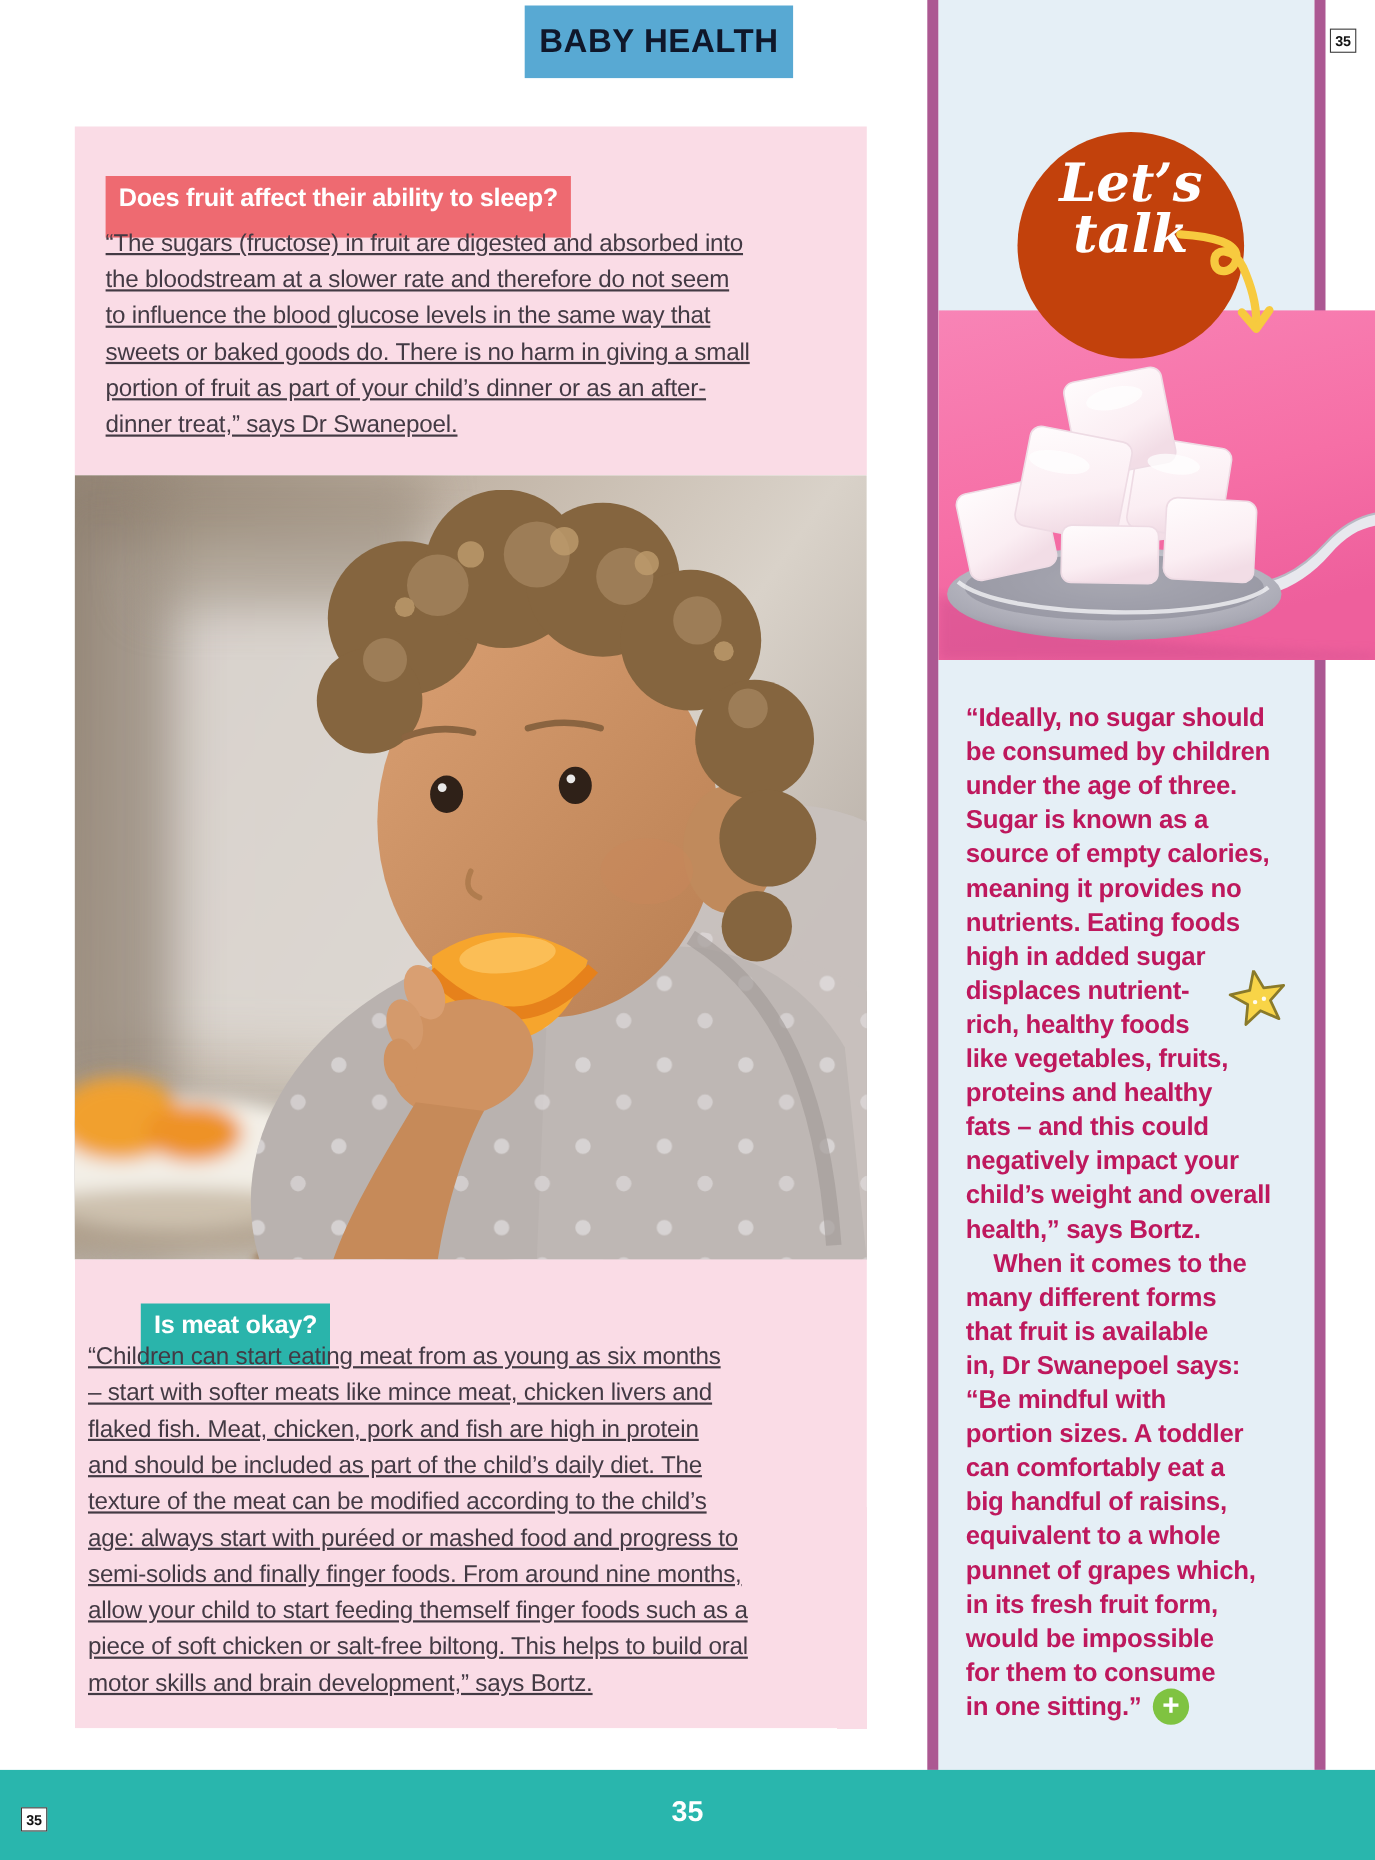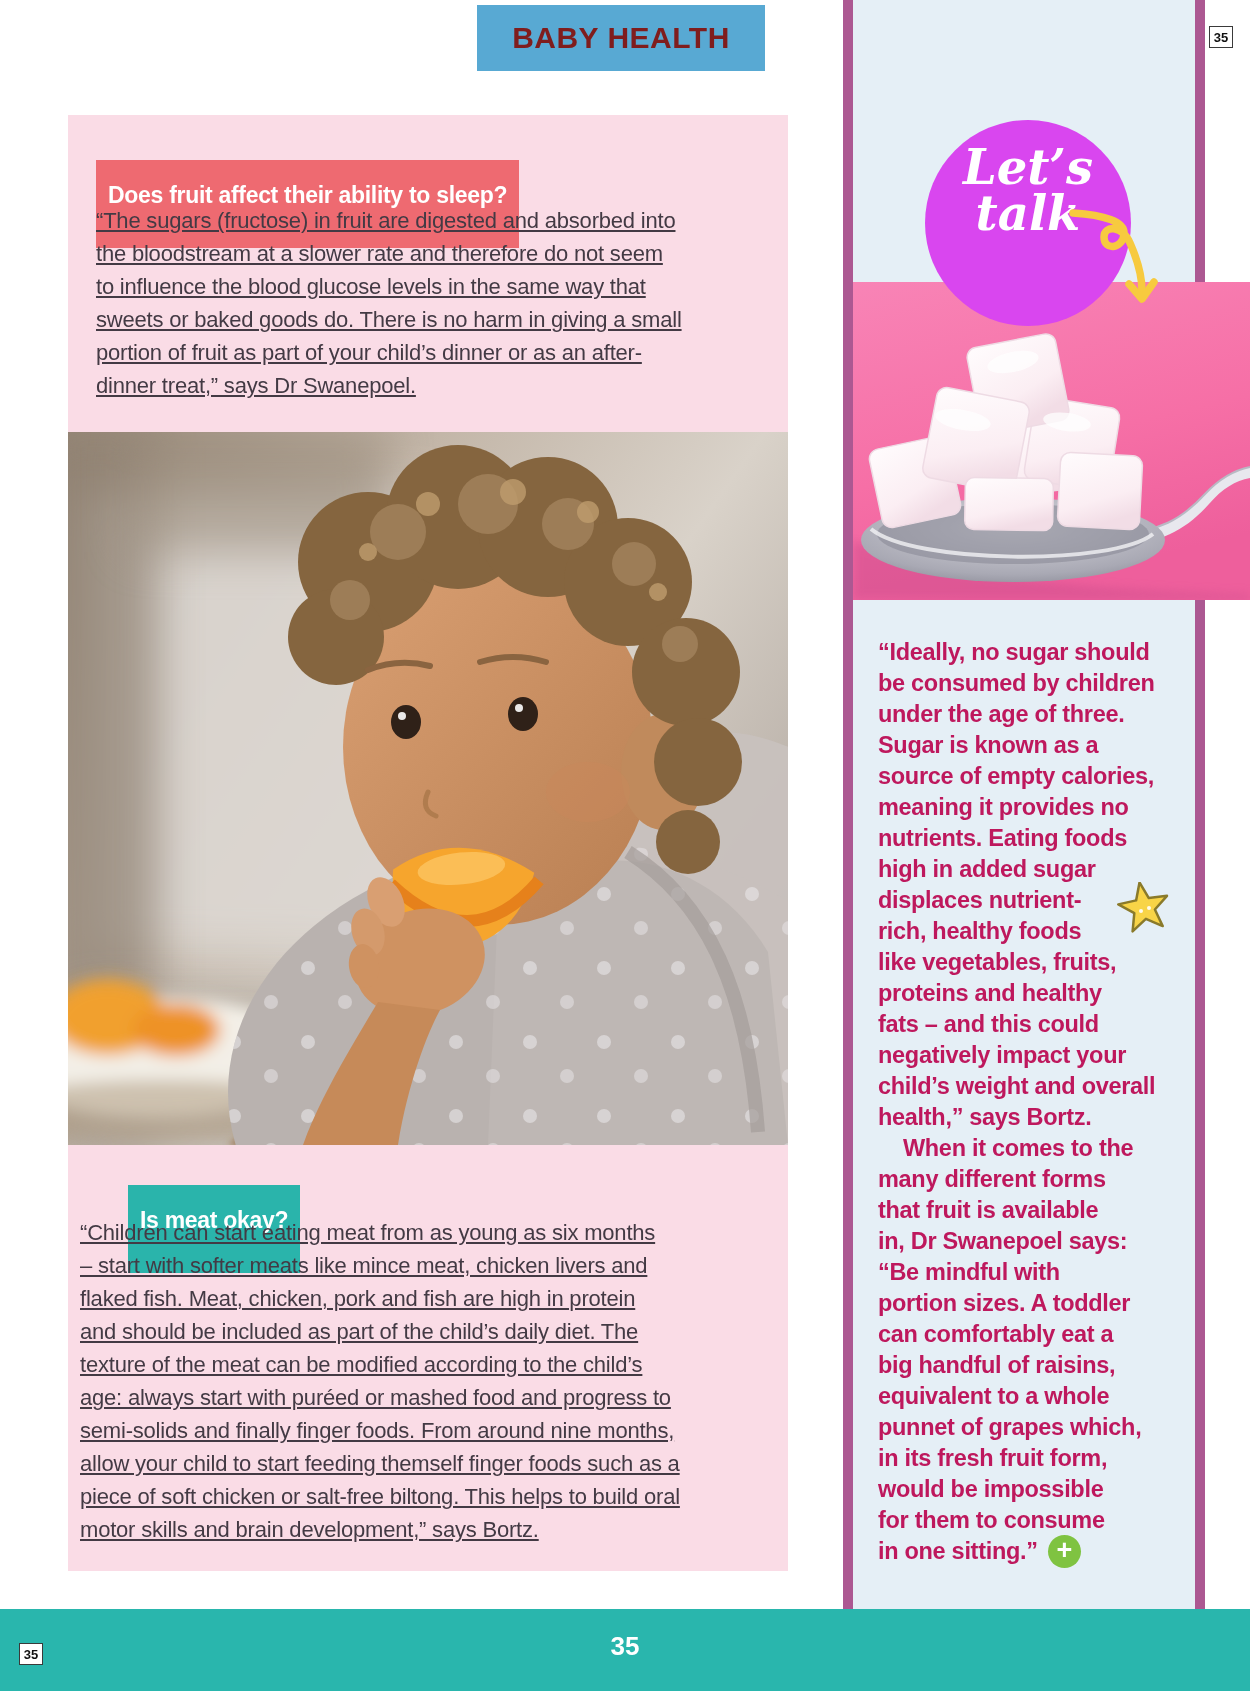--- a/index.html
+++ b/index.html
@@ -6,46 +6,46 @@
   body{width:1250px;height:1691px;background:#ffffff;position:relative;overflow:hidden;
        font-family:"Liberation Sans","DejaVu Sans",sans-serif;}
   .abs{position:absolute;}
 
   
   .sb-panel{left:853px;top:0;width:342px;height:1609px;background:#e5eff6;}
   .sb-strip{width:10px;height:1609px;background:#ac5892;top:0;}
   .sb-strip.l{left:843px;}
   .sb-strip.r{left:1195px;}
   .sugar-photo{left:853px;top:282px;width:397px;height:318px;}
-  .badge{left:925px;top:120px;width:206px;height:206px;border-radius:50%;background:#d946ef;
+  .badge{left:925px;top:120px;width:206px;height:206px;border-radius:50%;background:#c2410c;
          color:#fff;text-align:center;font-family:"DejaVu Serif","Liberation Serif",serif;
          font-style:italic;font-weight:bold;font-size:48px;line-height:46px;box-sizing:border-box;padding-top:24px;}
   .arrow-svg{left:1058px;top:198px;width:112px;height:122px;}
   .sb-quote{left:878px;top:637px;width:312px;white-space:pre-wrap;color:#be185d;
             font-weight:bold;font-size:23.5px;line-height:31px;letter-spacing:-0.3px;}
   .star-svg{left:1116px;top:882px;width:56px;height:52px;}
   .plus{left:1048px;top:1535px;width:33px;height:33px;border-radius:50%;background:#7fc341;
         color:#fff;font-weight:bold;font-size:27px;line-height:31px;text-align:center;}
 
   
-  .tag{left:477px;top:5px;width:288px;height:66px;background:#58a9d3;color:#7f1d1d;
+  .tag{left:477px;top:5px;width:244px;height:66px;background:#58a9d3;color:#0f172a;
        font-weight:bold;font-size:30px;line-height:66px;text-align:center;letter-spacing:0.5px;}
   .marker{width:24px;height:22px;background:#fff;border:1.5px solid #3a3a3a;color:#111;
           font-weight:bold;font-size:13px;line-height:22px;text-align:center;box-sizing:border-box;}
   .marker.tr{left:1209px;top:26px;}
   .marker.bl{left:19px;top:1643px;}
   .footer-bar{left:0;top:1609px;width:1250px;height:82px;background:#29b6ad;}
   .footer-num{left:575px;top:1631px;width:100px;text-align:center;color:#fff;
               font-weight:bold;font-size:26px;}
 
   
   .box1{left:68px;top:115px;width:720px;height:317px;background:#fadce6;}
   .box2{left:68px;top:1145px;width:720px;height:426px;background:#fadce6;}
   .h-bar{height:56px;color:#fff;font-weight:bold;font-size:23px;line-height:38px;
-         padding:16px 12px;letter-spacing:-0.3px;white-space:nowrap;}
+         padding:0 12px;letter-spacing:-0.3px;white-space:nowrap;}
   .h-red{left:96px;top:160px;background:#ee6a71;}
   .h-teal{left:96px;top:1185px;background:#2ab4ab;margin-left:32px;}
   .body-text{width:684px;white-space:pre-wrap;color:#433a44;font-size:22px;
              line-height:33px;letter-spacing:-0.2px;text-decoration:underline;}
   .body1{left:96px;top:204px;}
   .body2{left:80px;top:1216px;}
   .photo1{left:68px;top:432px;width:720px;height:713px;}
   svg{display:block;}
 </style>
 </head>

